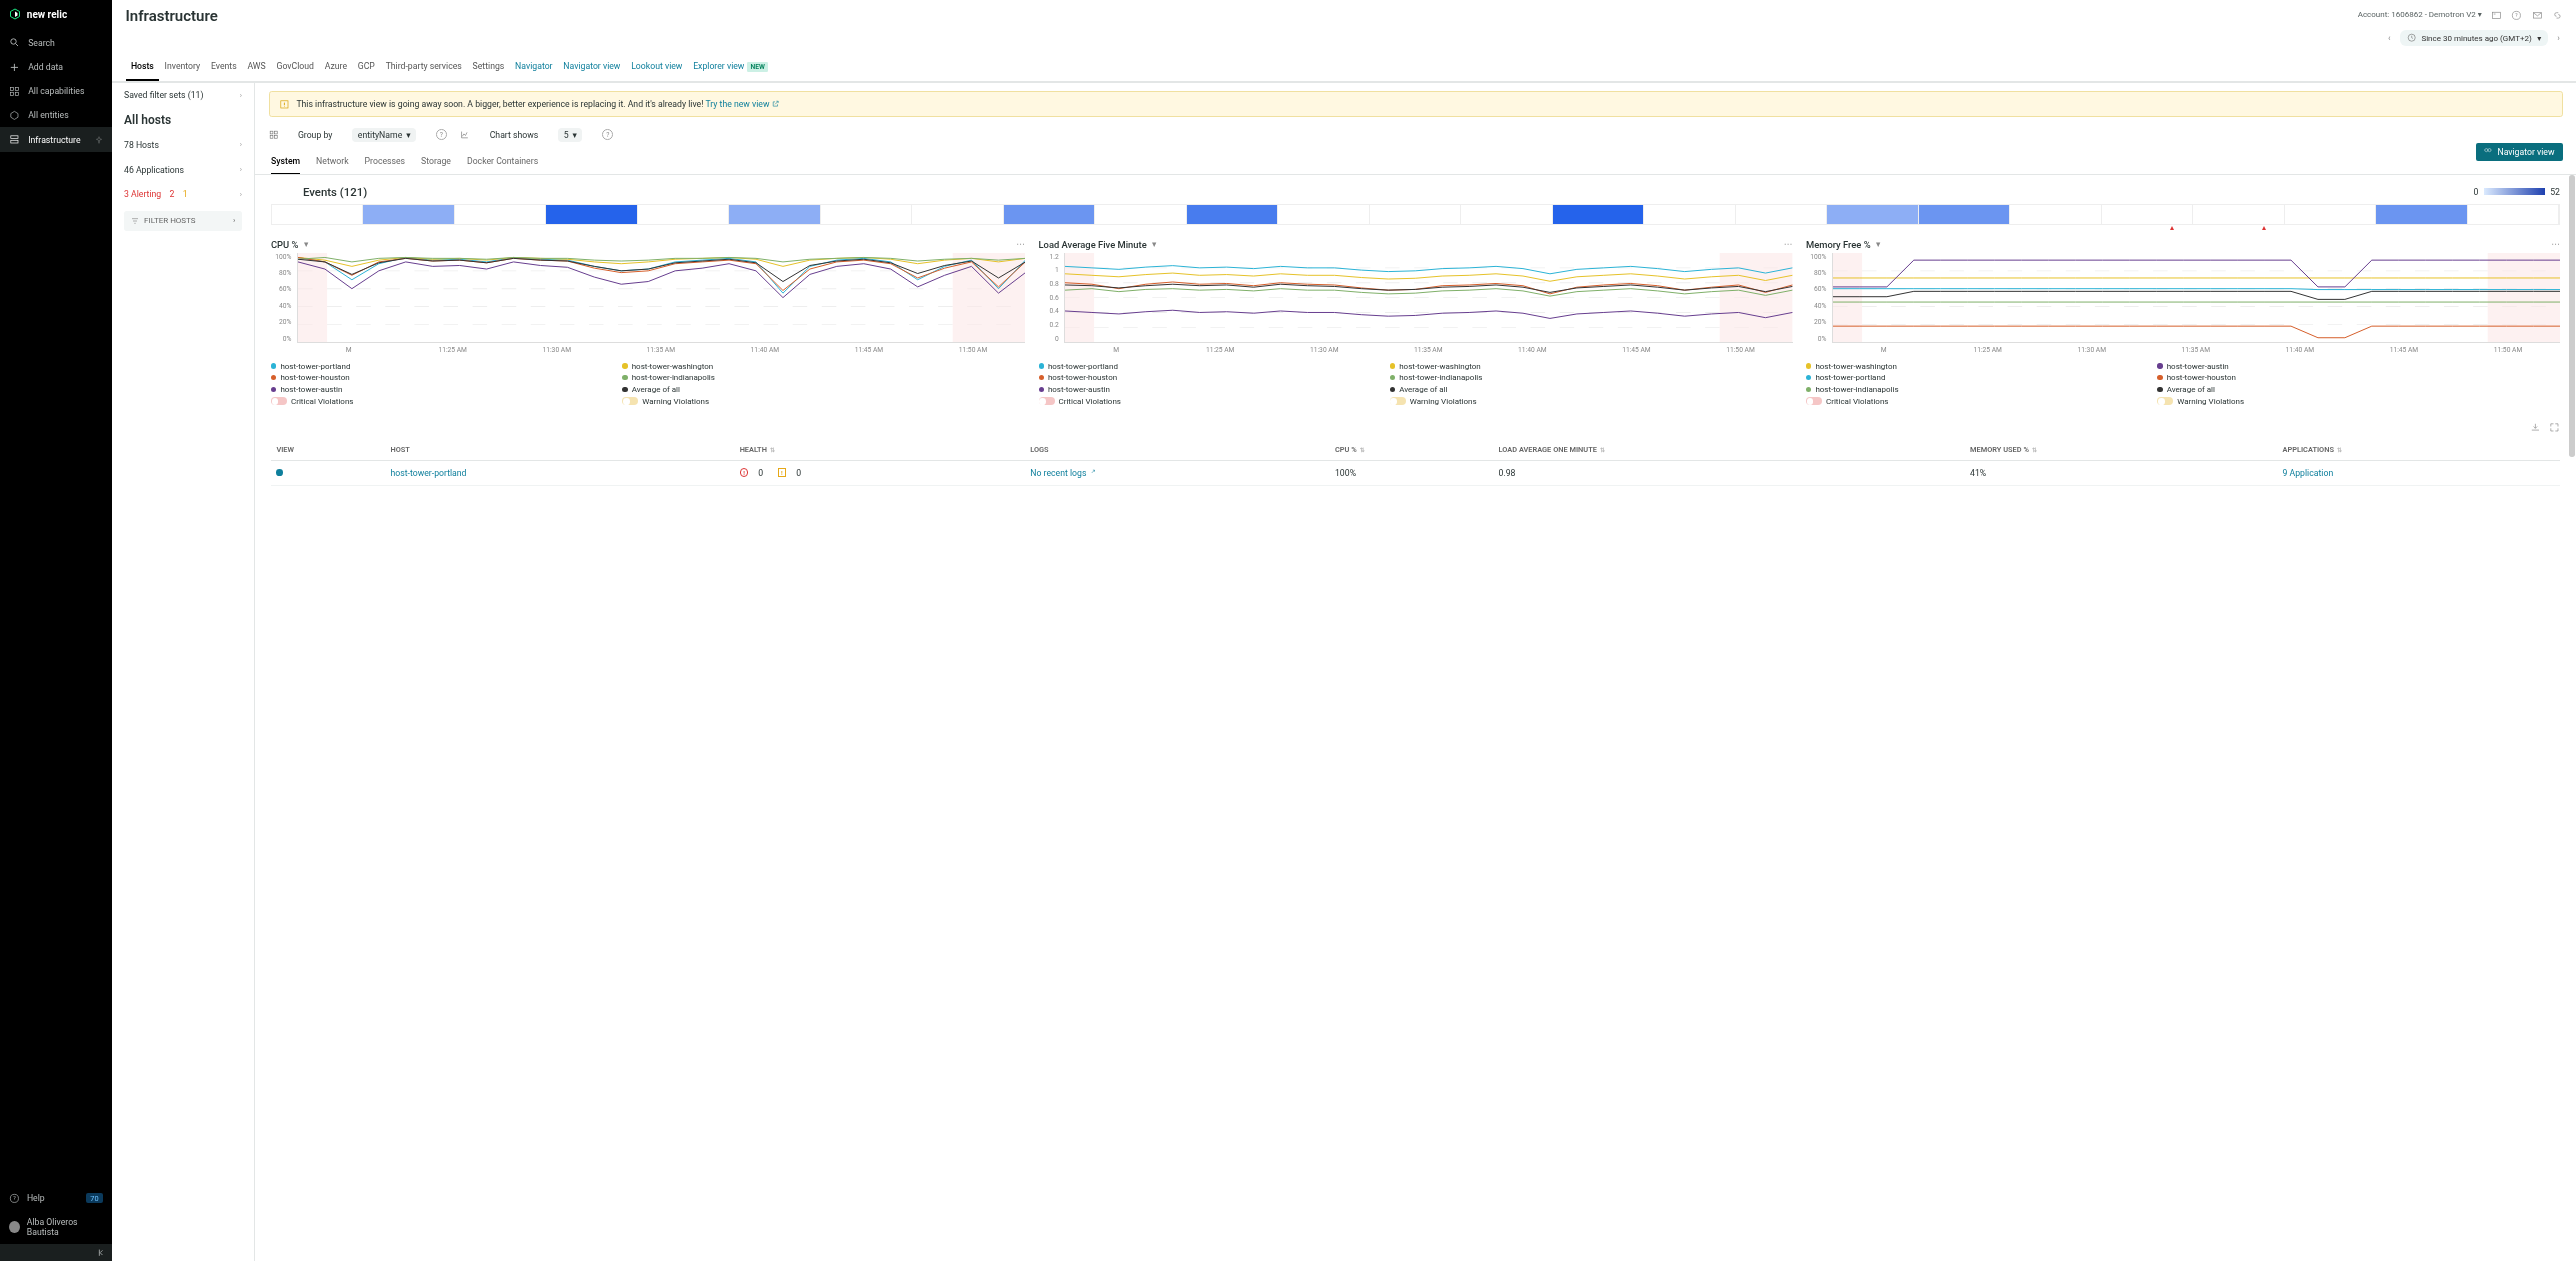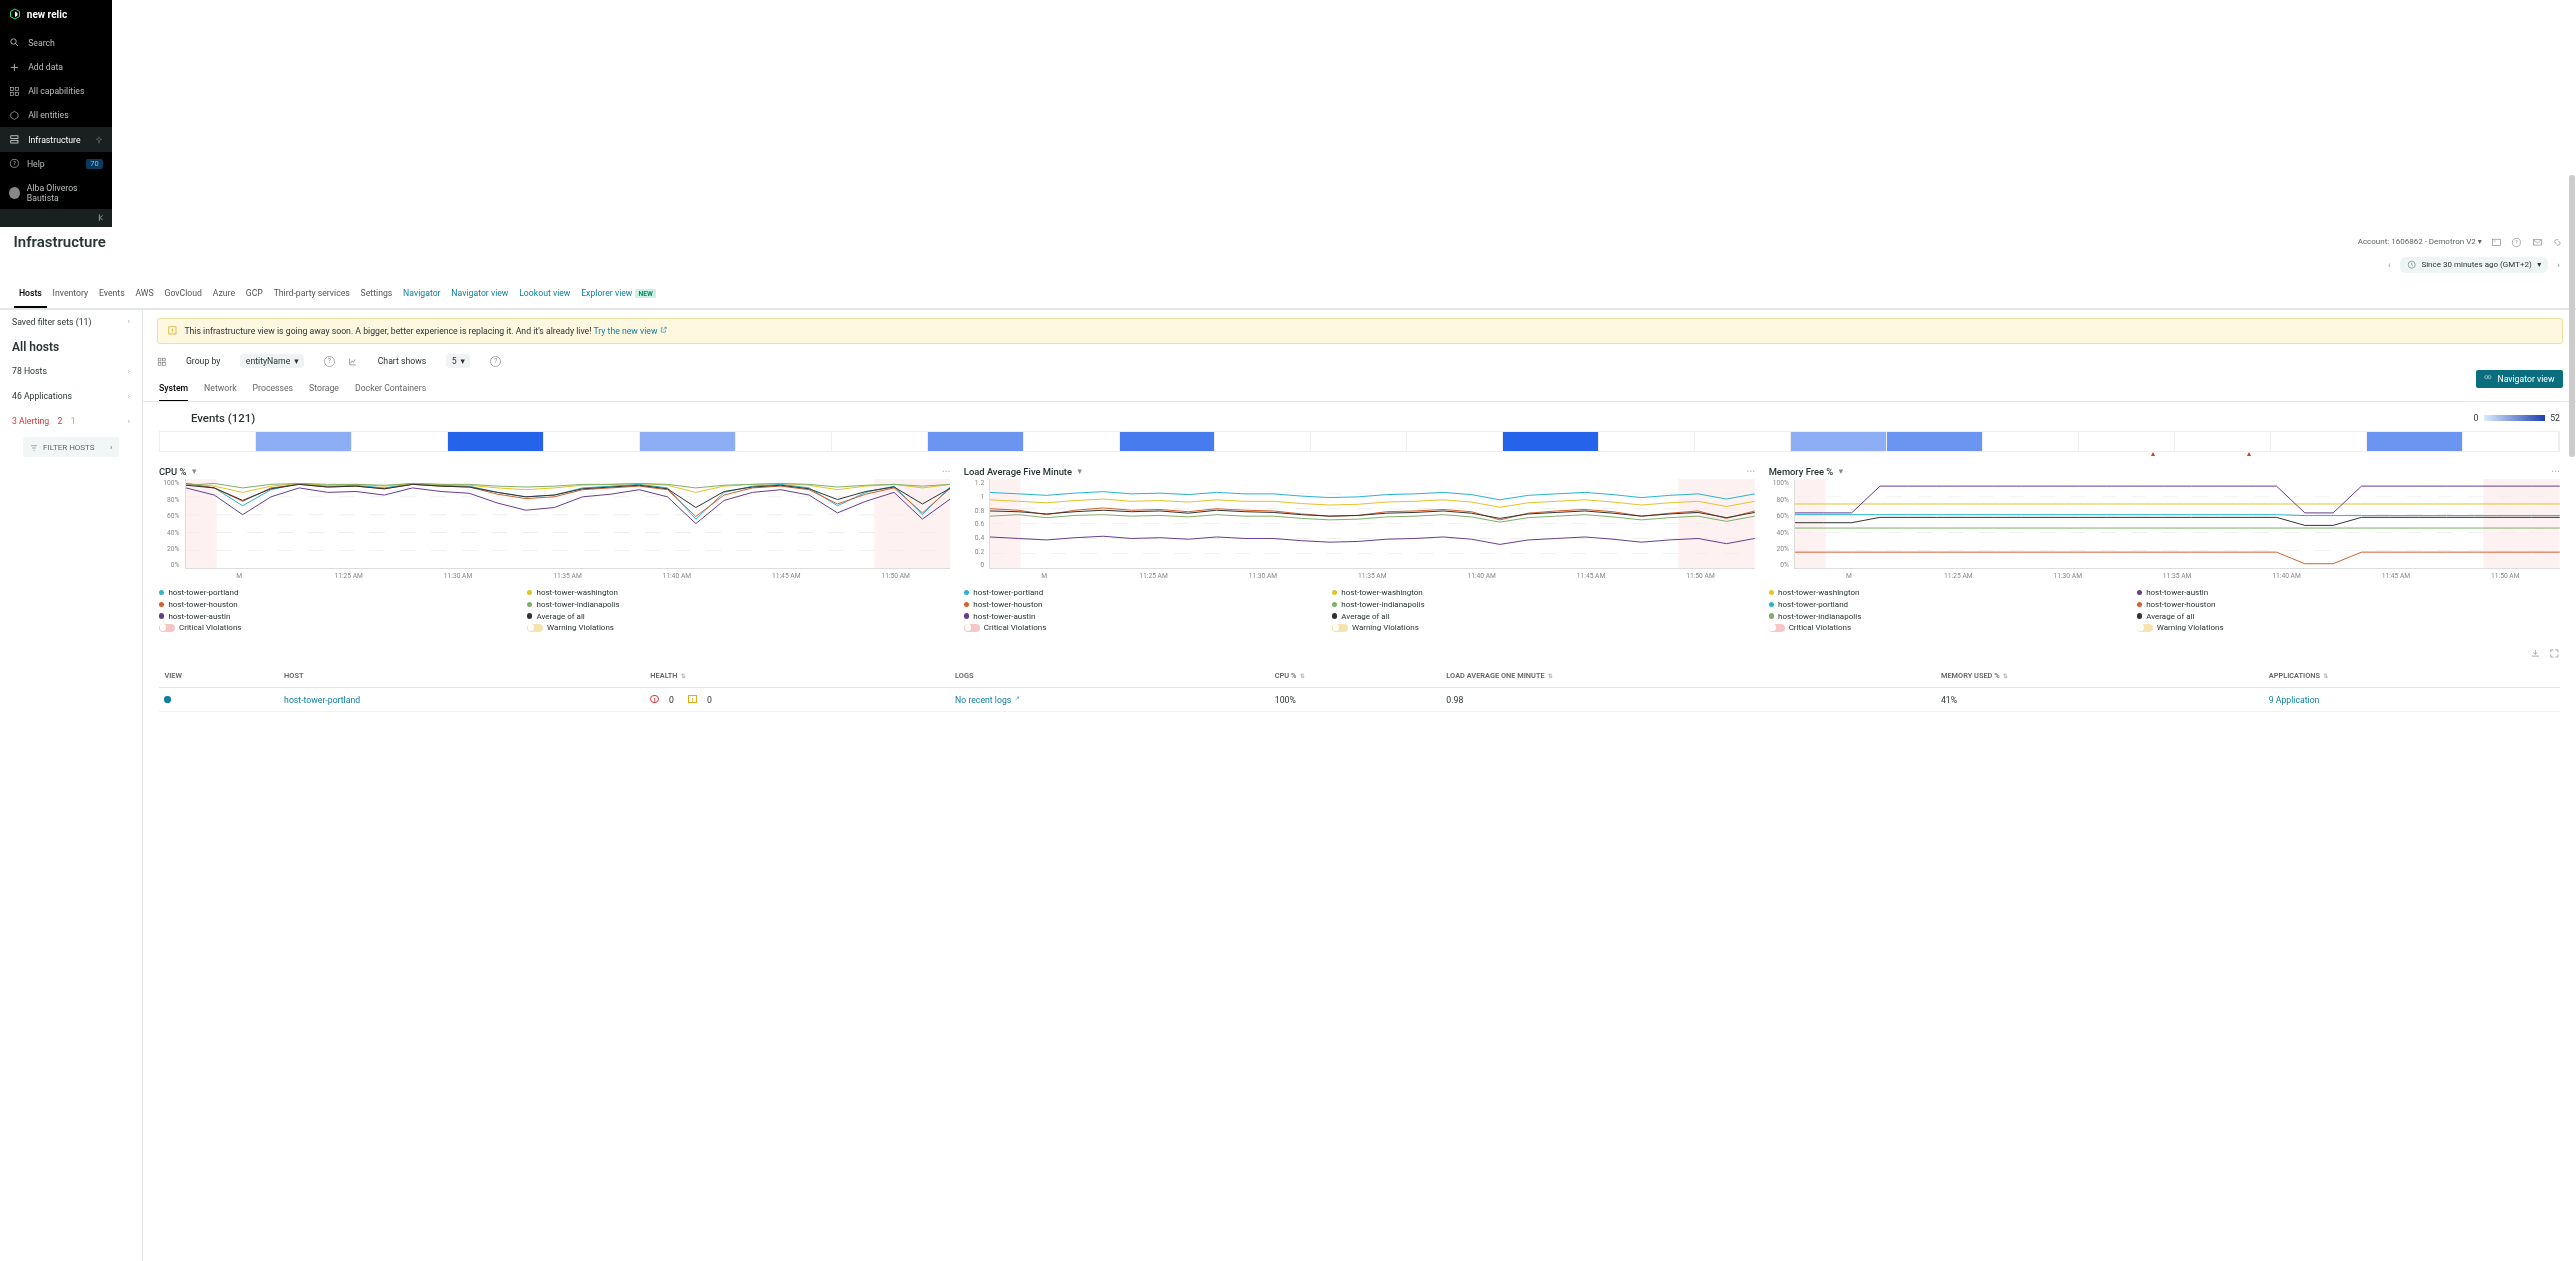--- a/index.html
+++ b/index.html
@@ -1,17 +1,17 @@
 <!DOCTYPE html>
 <html style="font-size:10.8px"><head>
 <meta charset="utf-8">
 <style>
 * { box-sizing: border-box; margin: 0; padding: 0; }
 body { font-family: -apple-system, BlinkMacSystemFont, "Segoe UI", Roboto, sans-serif; font-size: 8.7px; color: #2a3434; background: #fff; overflow: hidden; height: 100vh; }
-.app { display: flex; height: 100vh; flex-direction: column; }
+.app { display: flex; height: 100vh; }
 
 
 .sidebar { width: 112px; background: #000; color: #b9bdbd; display: flex; flex-direction: column; flex-shrink: 0; }
 .logo-row { display: flex; align-items: center; gap: 5.4px; padding: 8px 9.4px 10.8px; }
 .logo-hex { width: 12px; height: 12px; }
 .logo-text { color: #fff; font-weight: 700; font-size: 10px; }
 .nav-item { display: flex; align-items: center; gap: 8px; padding: 6.7px 9.4px; cursor: pointer; font-size: 8.7px; }
 .nav-item.active { background: #1a1f1f; color: #fff; }
 .nav-item .pin { margin-left: auto; opacity: .6; }
 .sidebar-bottom { margin-top: auto; }
@@ -37,21 +37,21 @@
 .tab { padding: 8px 5.4px; font-size: 8.7px; color: #555; cursor: pointer; white-space: nowrap; }
 .tab.active { color: #000; border-bottom: 2px solid #000; font-weight: 500; }
 .tab.link { color: #0e7f9c; }
 .tab .new { background: #ccf0e5; color: #00805a; font-size: 6.7px; padding: 0.7px 3.4px; border-radius: 1.3px; margin-left: 2.7px; font-weight: 600; }
 
 .panel-item { display: flex; align-items: center; justify-content: space-between; padding: 7.4px 12px; font-size: 8.7px; cursor: pointer; }
 .panel-item .chev { color: #999; font-size: 7.4px; }
 .panel-title { font-size: 12px; font-weight: 600; padding: 5.4px 12px 5.4px; }
 .panel-red { color: #d33; margin-right: 4px;}
 .panel-orange { color: #e6a817; }
-.filter-hosts { margin: 4px 23px; background: #f3f6f6; border-radius: 2.7px; padding: 5.4px 6.7px; display: flex; align-items: flex-end; gap: 5.4px; font-size: 8px; color: #666; }
+.filter-hosts { margin: 4px 12px; background: #f3f6f6; border-radius: 2.7px; padding: 5.4px 6.7px; display: flex; align-items: flex-end; gap: 5.4px; font-size: 8px; color: #666; }
 
 .right-panel { flex: 1; overflow-y: auto; padding: 0; min-width: 0; position: relative; }
 .banner { margin: 8px 13.5px 6.7px; background: #fff8e1; border: 0.7px solid #f0e0a0; border-radius: 2.7px; padding: 6.7px 9.4px; display: flex; align-items: center; gap: 6.7px; font-size: 8.7px; }
 .banner .warn { color: #d6a000; }
 .banner a { color: #0e7f9c; text-decoration: none; }
 
 .controls-row { display: flex; align-items: center; gap: 13.5px; padding: 4px 13.5px; }
 .control-chip { display: flex; align-items: center; gap: 20px; font-size: 8.7px; }
 .control-chip .pill { background: #f0f3f3; border-radius: 4px; padding: 2px 5.4px; display: inline-flex; align-items: center; gap: 4px; }
 .help-q { width: 10.8px; height: 10.8px; border: 0.7px solid #aaa; border-radius: 50%; display: inline-flex; align-items: center; justify-content: center; font-size: 6.7px; color: #888; }

